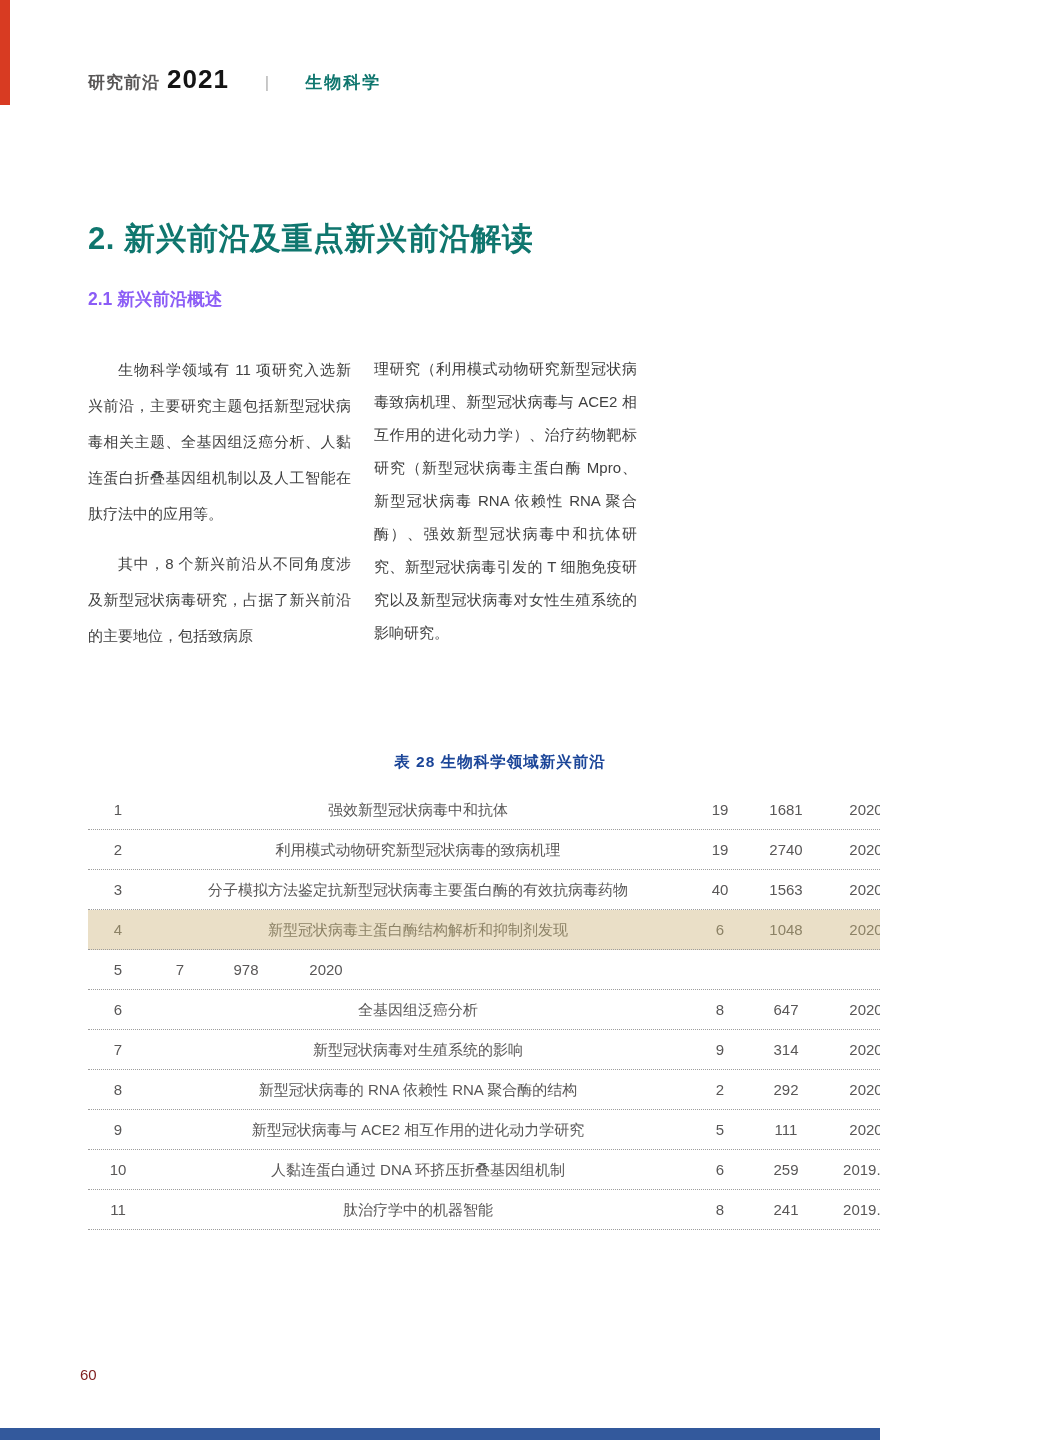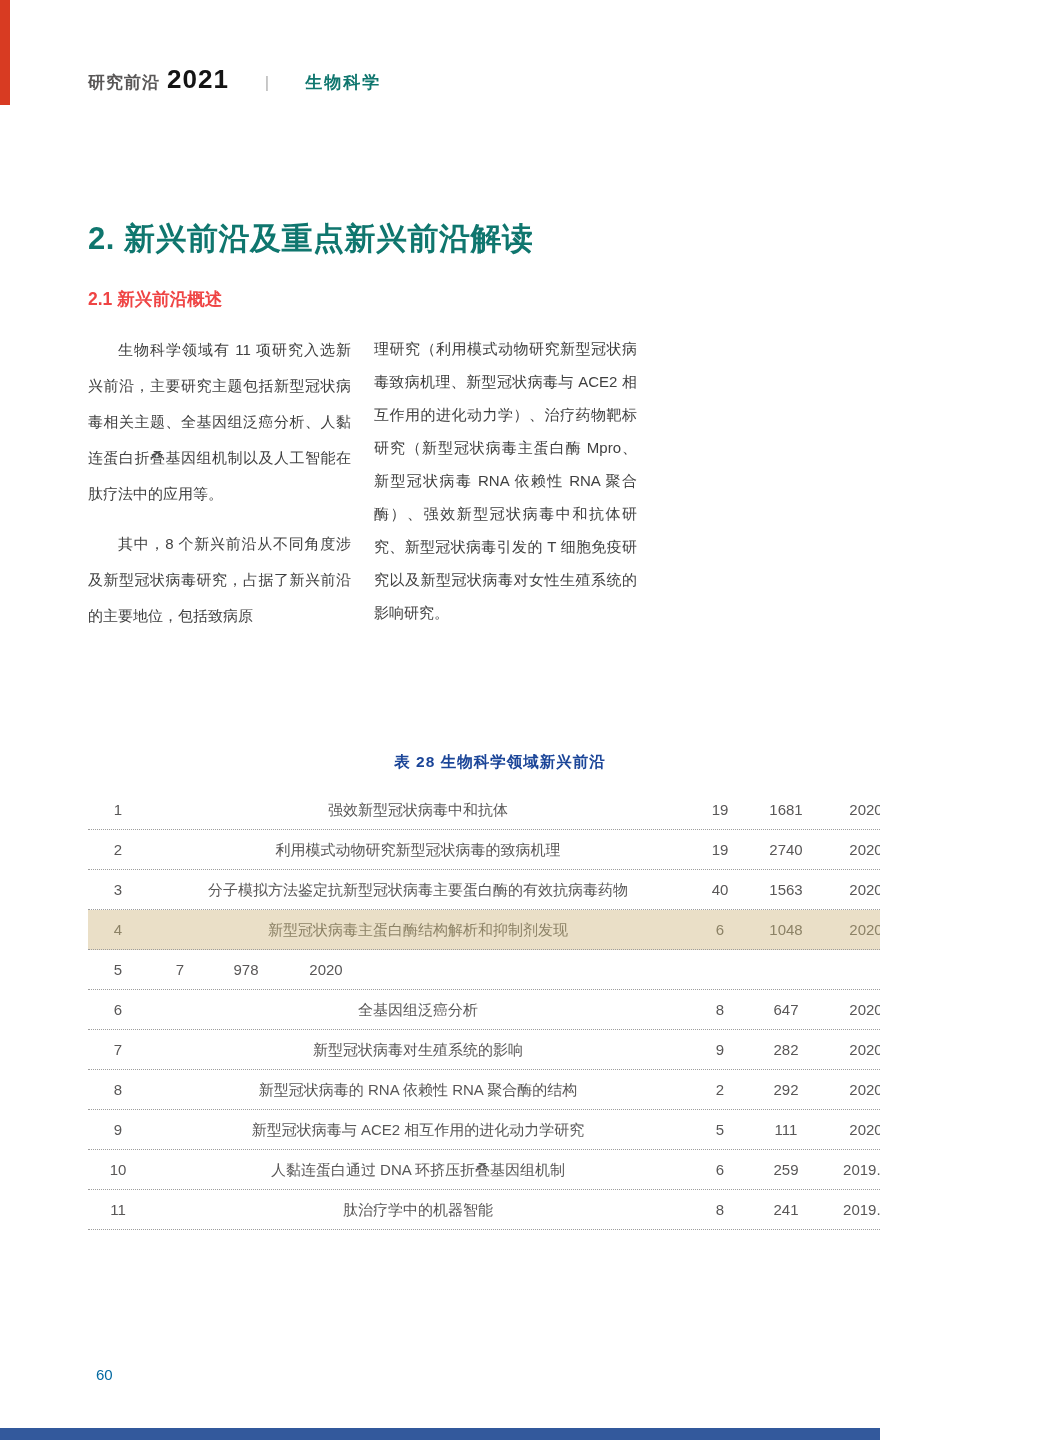--- a/index.html
+++ b/index.html
@@ -23,23 +23,23 @@
   .red-tab{position:absolute;left:0;top:0;width:10px;height:105px;background:var(--accent-red);}
   .footer-band{position:absolute;left:0;bottom:0;width:1062px;height:12px;background:var(--footer-blue);}
 
   .page-header{position:absolute;left:88px;top:64px;display:flex;align-items:baseline;}
   .brand{font-size:17px;font-weight:700;color:#595757;letter-spacing:1px;}
   .year{font-size:26px;font-weight:700;color:#141414;margin-left:7px;letter-spacing:1px;}
   .hdr-divider{color:#b3b3b3;font-weight:300;font-size:17px;margin:0 36px;}
   .field{font-size:17px;font-weight:700;color:#0f766e;letter-spacing:2px;}
 
   .section-title{position:absolute;left:88px;top:218px;font-size:31px;font-weight:700;color:#0f766e;letter-spacing:.5px;}
-  .subsection-title{position:absolute;left:88px;top:287px;font-size:17.5px;font-weight:700;color:#ef4444;}
+  .subsection-title{position:absolute;left:88px;top:287px;font-size:17.5px;font-weight:700;color:#8b5cf6;}
 
-  .text-columns{position:absolute;left:88px;top:332px;width:549px;display:flex;}
+  .text-columns{position:absolute;left:88px;top:352px;width:549px;display:flex;}
   .col{width:263px;font-size:15px;color:var(--body-text);text-align:justify;}
   .col-left{line-height:36px;margin-right:23px;}
   .col-right{line-height:33px;}
   .col p.indent{text-indent:2em;}
   .col-left p + p{margin-top:14px;}
 
   .table-title{position:absolute;left:88px;top:752px;width:824px;text-align:center;
     color:var(--header-blue);font-weight:700;font-size:15.5px;letter-spacing:1px;}
 
   .frontier-table{position:absolute;left:88px;top:790px;width:824px;}
@@ -48,21 +48,21 @@
     border-bottom:1px dotted #9d9d9d;}
   .t-row.highlighted{background:var(--highlight-bg);color:var(--highlight-text);}
   .cell{text-align:center;white-space:pre-line;line-height:20px;}
   .c1{width:60px;}
   .c2{width:540px;}
   .c3{width:64px;}
   .c4{width:68px;}
   .c5{width:92px;}
   .t-head .c1{text-align:left;padding-left:16px;}
 
-  .page-number{position:absolute;left:96px;top:1366px;font-size:15px;color:#0369a1;text-align:center;}
+  .page-number{position:absolute;left:80px;top:1366px;font-size:15px;color:#7f1d1d;text-align:center;}
 </style>
 </head>
 <body>
 
 <div class="page">
 
   <div class="red-tab"></div>
 
   <div class="page-header">
     <span class="brand">研究前沿</span>
@@ -126,21 +126,21 @@
       <div class="cell c1">6</div>
       <div class="cell c2">全基因组泛癌分析</div>
       <div class="cell c3">8</div>
       <div class="cell c4">647</div>
       <div class="cell c5">2020</div>
     </div>
         <div class="t-row">
       <div class="cell c1">7</div>
       <div class="cell c2">新型冠状病毒对生殖系统的影响</div>
       <div class="cell c3">9</div>
-      <div class="cell c4">282</div>
+      <div class="cell c4">314</div>
       <div class="cell c5">2020</div>
     </div>
         <div class="t-row">
       <div class="cell c1">8</div>
       <div class="cell c2">新型冠状病毒的 RNA 依赖性 RNA 聚合酶的结构</div>
       <div class="cell c3">2</div>
       <div class="cell c4">292</div>
       <div class="cell c5">2020</div>
     </div>
         <div class="t-row">

